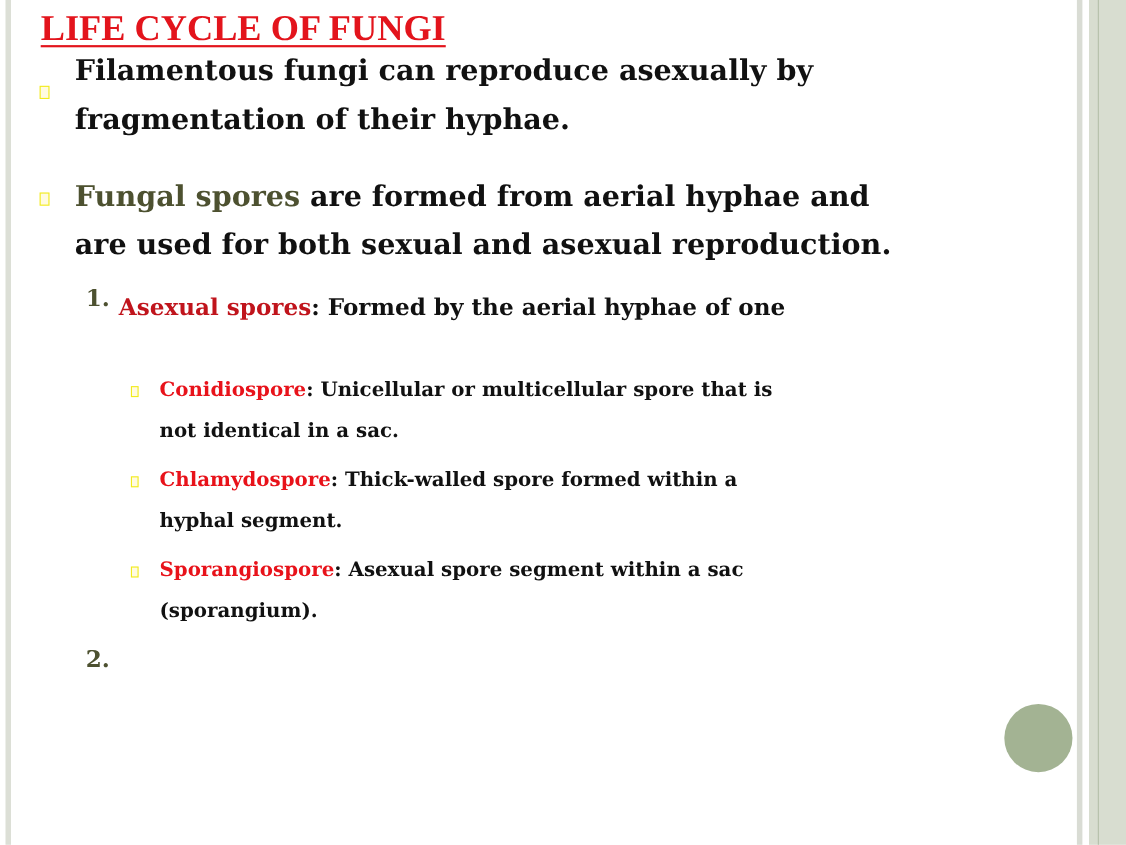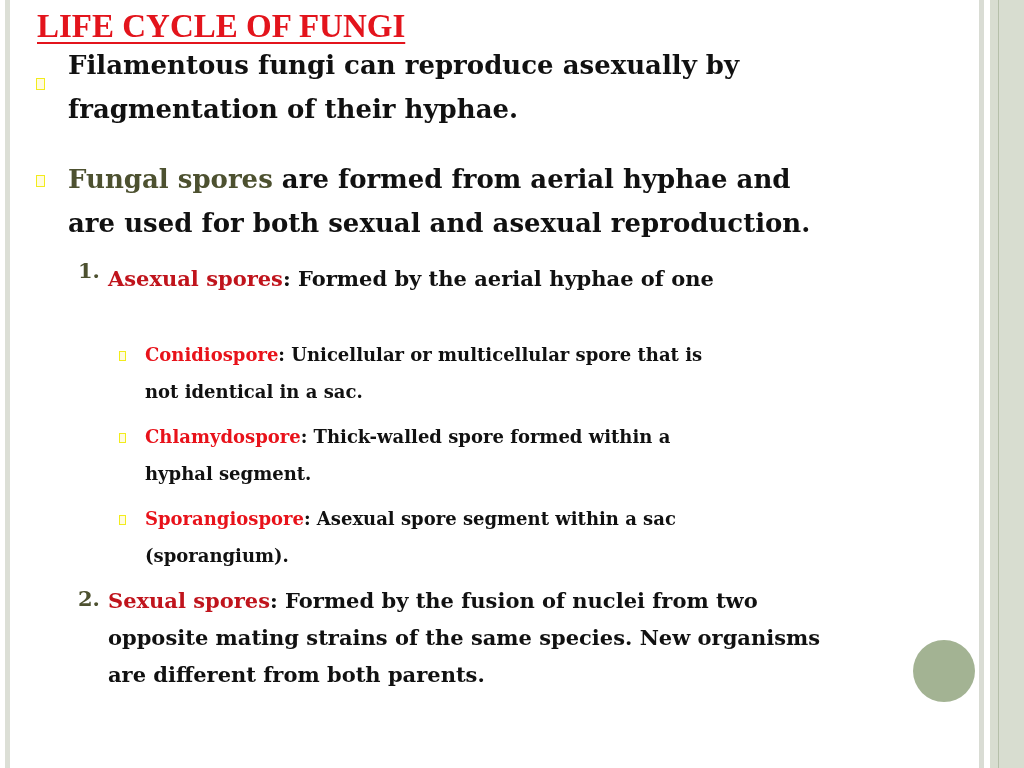--- a/index.html
+++ b/index.html
@@ -82,19 +82,14 @@
     <div>hyphal segment.</div>
   </div>
 
   <span class="bullet b3" style="top:515px;"></span>
   <div class="block lvl3" style="top:500px;">
     <div><span class="red">Sporangiospore</span><span>:  Asexual spore segment within a sac</span></div>
     <div>(sporangium).</div>
   </div>
 
   <span class="num" style="left:78px; top:586px;">2.</span>
-  <div class="block lvl2" style="top:582px;">
-    <div><span class="darkred">Sexual spores</span><span>:  Formed by the fusion of nuclei from two</span></div>
-    <div>opposite mating strains of the same species.  New organisms</div>
-    <div>are different from both parents.</div>
-  </div>
 
 </div>
 
 </body></html>

